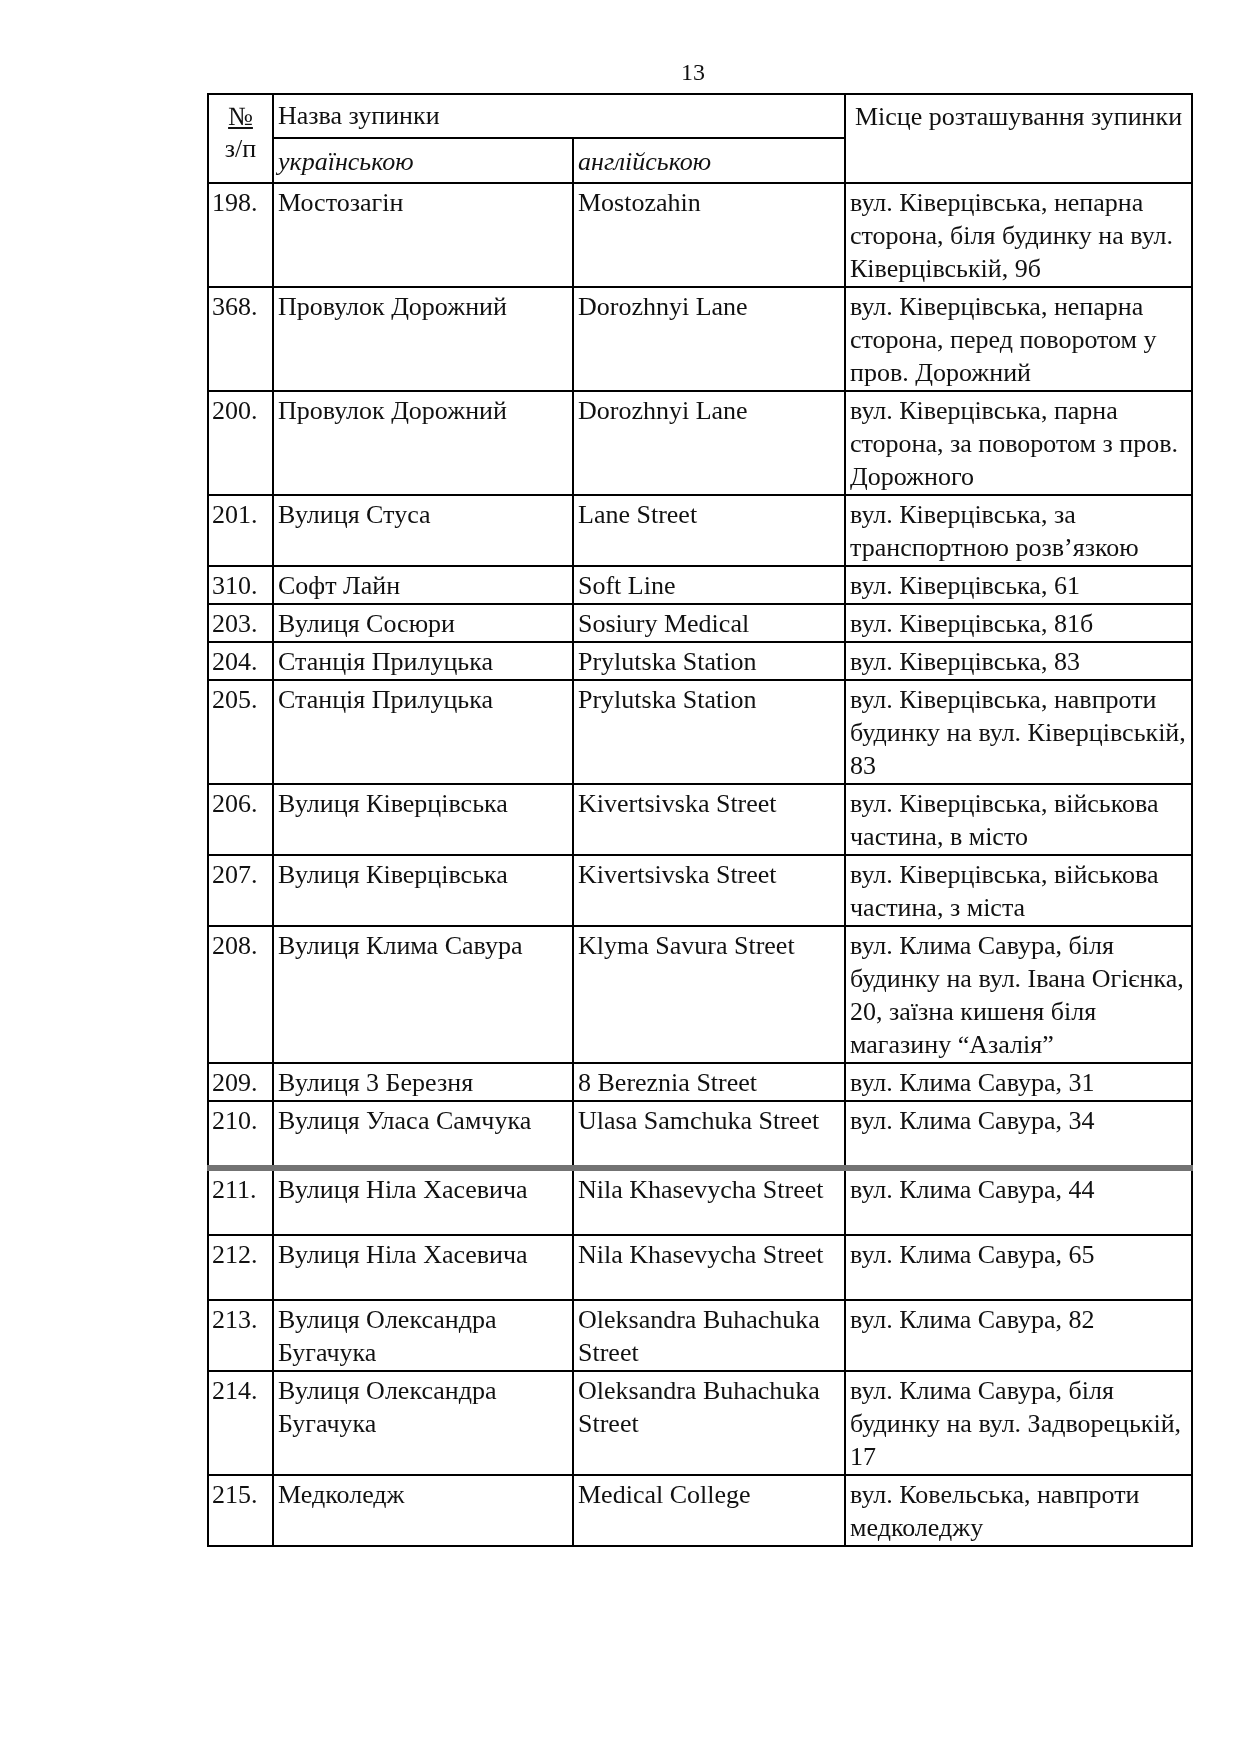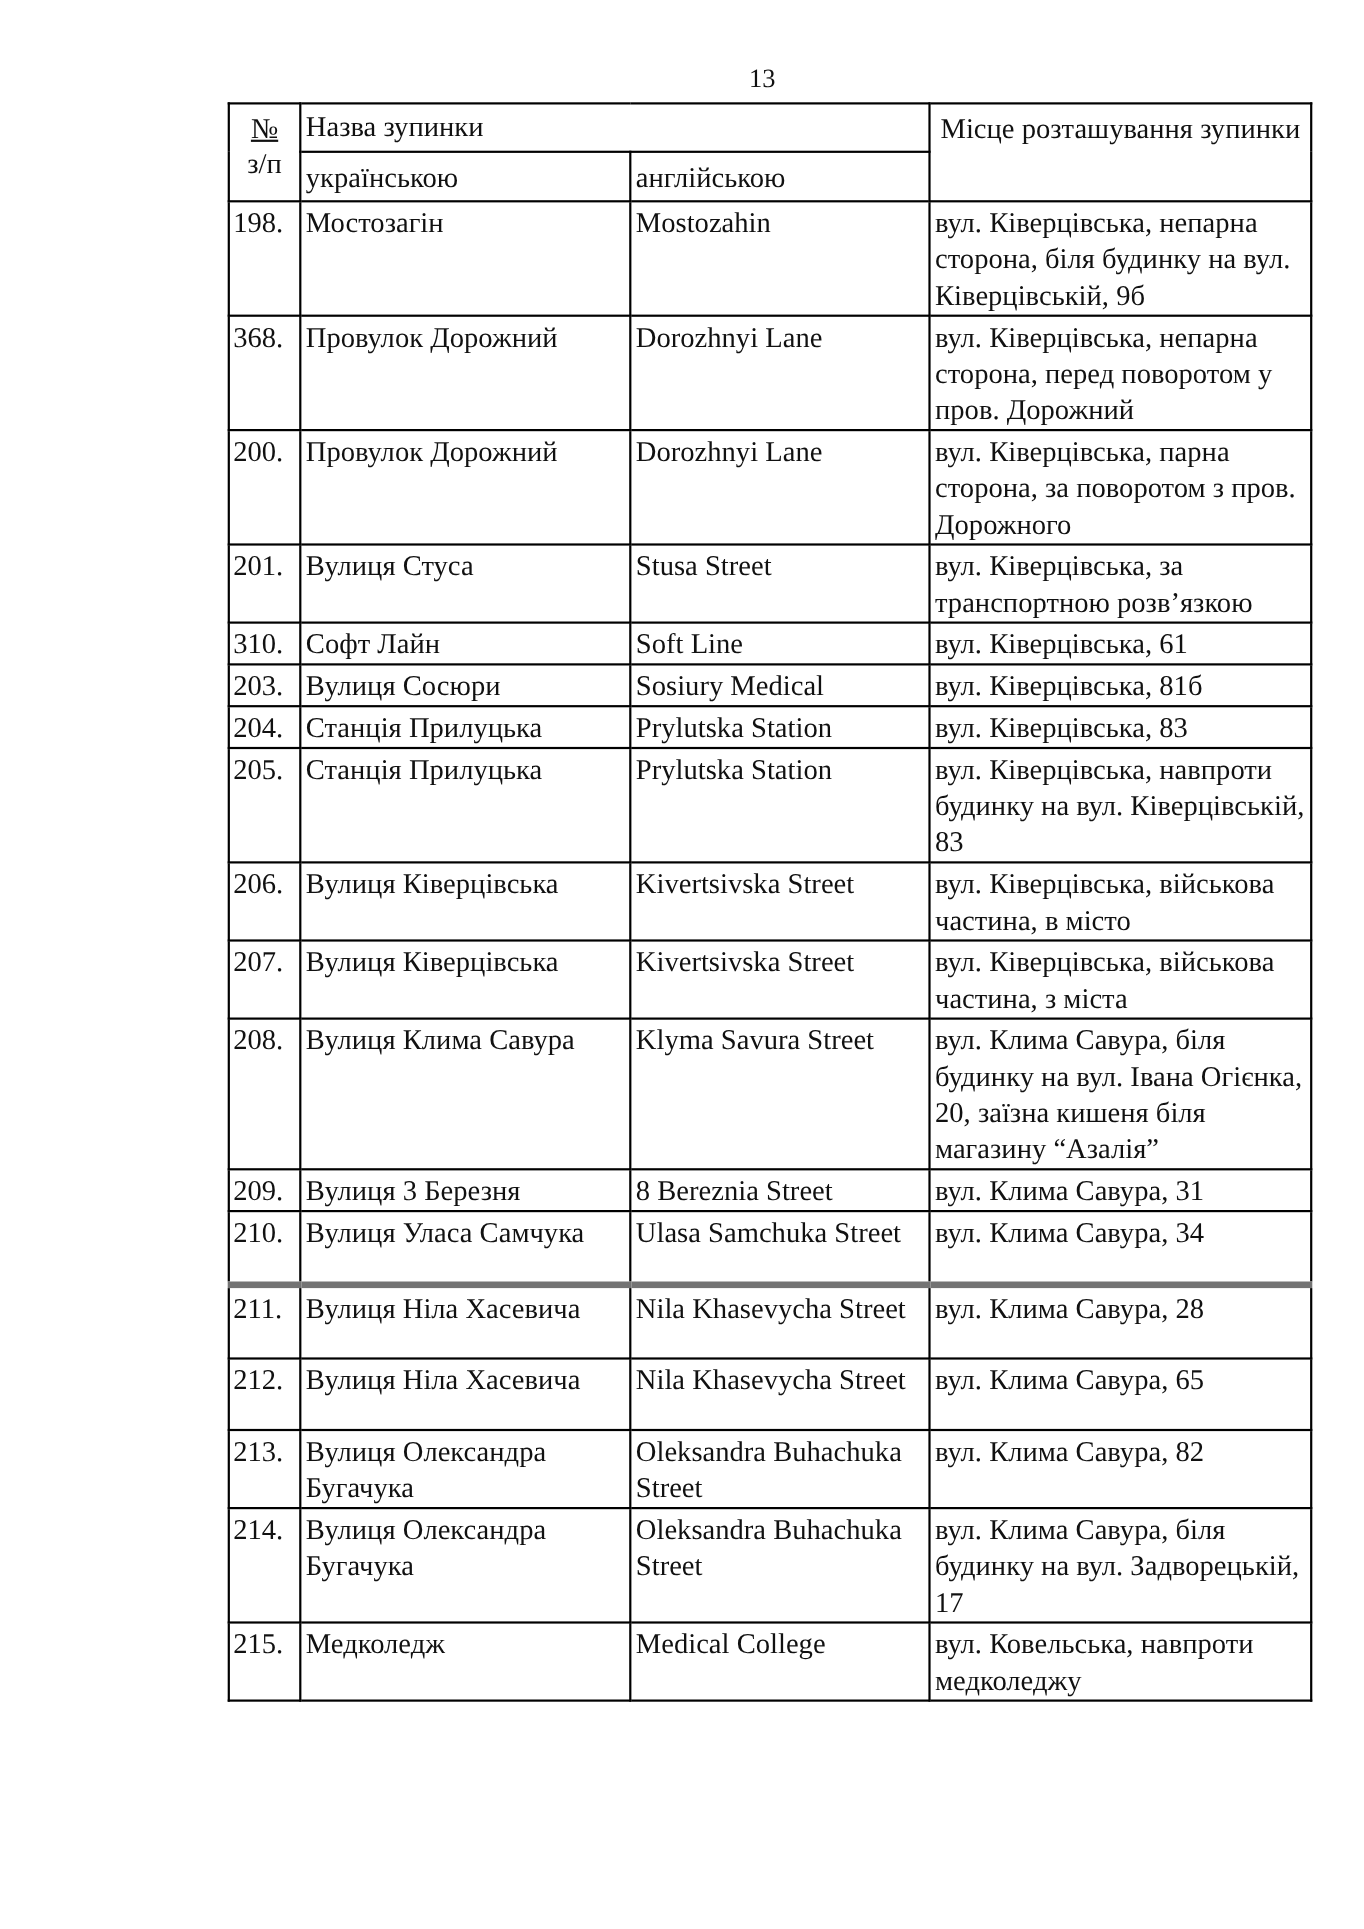--- a/index.html
+++ b/index.html
@@ -30,21 +30,21 @@
     overflow: hidden;
   }
   col.c-num { width: 65px; }
   col.c-ua { width: 300px; }
   col.c-en { width: 272px; }
   col.c-loc { width: 347px; }
 
   .hdr-num { text-align: center !important; vertical-align: top; padding-top: 6px !important; line-height: 32px; }
   .hdr-name { text-align: center; height: 38px; padding: 4px 4px 0 4px !important; }
   .hdr-loc { text-align: center !important; padding-top: 6px !important; line-height: 32px; }
-  .hdr-sub { text-align: left; height: 36px; padding-top: 6px !important; }
+  .hdr-sub { text-align: left; height: 36px; padding-top: 6px !important; font-style: italic; }
   .num-cell { padding-left: 3px !important; padding-right: 0 !important; white-space: nowrap; }
   tr.thick-bottom td { border-bottom: 6px solid #737373; }
 
   tr.r3 td { height: 92px; }
   tr.r2 td { height: 60px; }
   tr.r1 td { height: 32px; }
   tr.r4 td { height: 118px; }
 </style>
 </head>
 <body>
@@ -87,21 +87,21 @@
     </tr>
     <tr class="r3">
       <td class="num-cell">200.</td>
       <td>Провулок Дорожний</td>
       <td>Dorozhnyi Lane</td>
       <td>вул. Ківерцівська, парна сторона, за поворотом з пров. Дорожного</td>
     </tr>
     <tr class="r2">
       <td class="num-cell">201.</td>
       <td>Вулиця Стуса</td>
-      <td>Stusa Street</td>
+      <td>Lane Street</td>
       <td>вул. Ківерцівська, за транспортною розв’язкою</td>
     </tr>
     <tr class="r1">
       <td class="num-cell">310.</td>
       <td>Софт Лайн</td>
       <td>Soft Line</td>
       <td>вул. Ківерцівська, 61</td>
     </tr>
     <tr class="r1">
       <td class="num-cell">203.</td>
@@ -148,21 +148,21 @@
     <tr class="r2 thick-bottom">
       <td class="num-cell">210.</td>
       <td>Вулиця Уласа Самчука</td>
       <td>Ulasa Samchuka Street</td>
       <td>вул. Клима Савура, 34</td>
     </tr>
     <tr class="r2">
       <td class="num-cell">211.</td>
       <td>Вулиця Ніла Хасевича</td>
       <td>Nila Khasevycha Street</td>
-      <td>вул. Клима Савура, 28</td>
+      <td>вул. Клима Савура, 44</td>
     </tr>
     <tr class="r2">
       <td class="num-cell">212.</td>
       <td>Вулиця Ніла Хасевича</td>
       <td>Nila Khasevycha Street</td>
       <td>вул. Клима Савура, 65</td>
     </tr>
     <tr class="r2">
       <td class="num-cell">213.</td>
       <td>Вулиця Олександра Бугачука</td>

